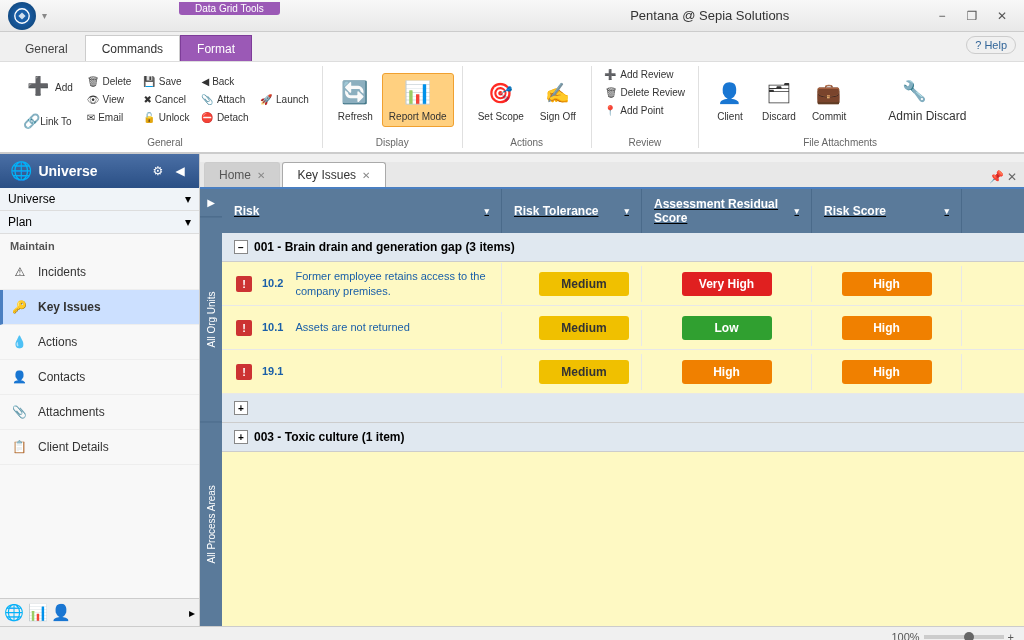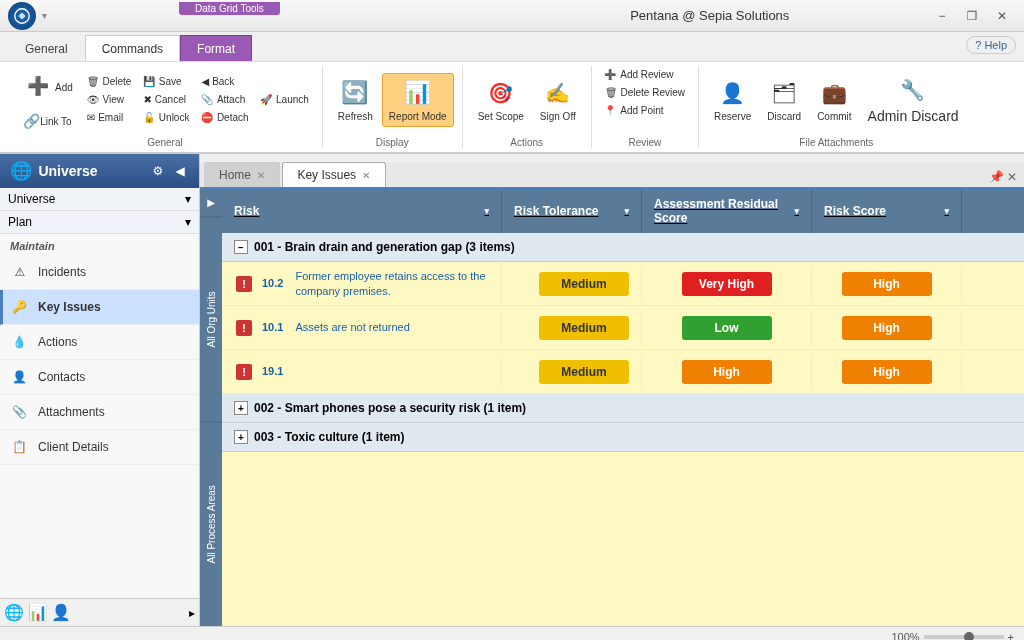--- a/index.html
+++ b/index.html
@@ -194,21 +194,20 @@
       cursor: pointer;
       background: #f0f4f8;
       font-size: 12px;
     }
     .sidebar-section-label {
       padding: 6px 10px 3px;
       font-size: 11px;
       font-weight: bold;
       color: #555;
       background: #f8f8f8;
-      font-style: italic;
     }
     .sidebar-item {
       display: flex;
       align-items: center;
       gap: 8px;
       padding: 7px 10px;
       cursor: pointer;
       font-size: 12px;
       color: #333;
       border-bottom: 1px solid #eee;
@@ -574,33 +573,33 @@
         <span>Add Point</span>
       </button>
     </div>
     <div class="ribbon-section-label">Review</div>
   </div>
 
   <div class="ribbon-section" style="border-right:none;">
     <div class="ribbon-buttons">
       <button class="ribbon-btn">
         <div class="ribbon-icon" style="font-size:20px;">👤</div>
-        <span>Reserve</span>
+        <span>Client</span>
       </button>
       <button class="ribbon-btn">
         <div class="ribbon-icon" style="font-size:20px;">🗂</div>
         <span>Discard</span>
       </button>
       <button class="ribbon-btn">
         <div class="ribbon-icon" style="font-size:20px;">💼</div>
         <span>Commit</span>
       </button>
       <button class="ribbon-btn">
         <div class="ribbon-icon" style="font-size:20px;">🔧</div>
-        <span style="font-size:14px; text-align:left; line-height:1.2;">Admin Discard</span>
+        <span style="font-size:12px; text-align:left; line-height:1.2;margin-left:26px;">Admin Discard</span>
       </button>
     </div>
     <div class="ribbon-section-label">File Attachments</div>
   </div>
 </div>
 
 <div class="main-layout">
 
   <div class="sidebar">
     <div class="sidebar-header">
@@ -764,21 +763,20 @@
           <div class="cell cell-assessment">
             <span class="badge badge-orange">High</span>
           </div>
           <div class="cell cell-score">
             <span class="badge badge-orange">High</span>
           </div>
         </div>
 
         <div class="group-row">
           <div class="group-toggle">+</div>
-          <span>002 - Smart phones pose a security risk (1 item)</span>
         </div>
 
         <div class="group-row">
           <div class="group-toggle">+</div>
           <span>003 - Toxic culture (1 item)</span>
         </div>
       </div>
     </div>
   </div>
 </div>

